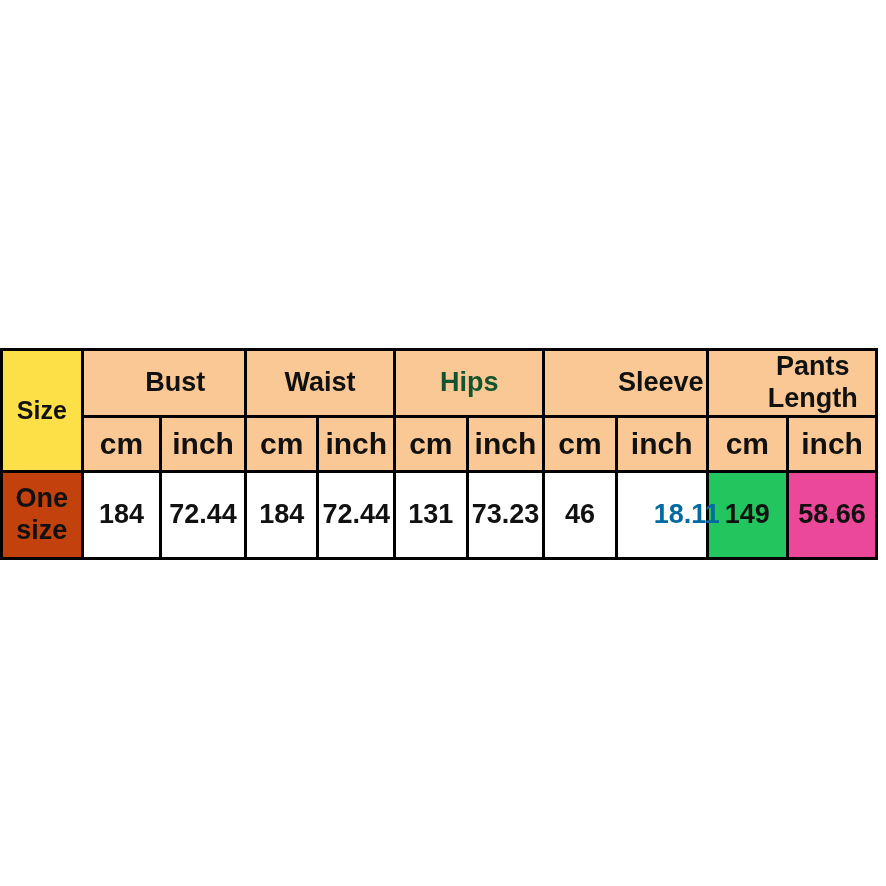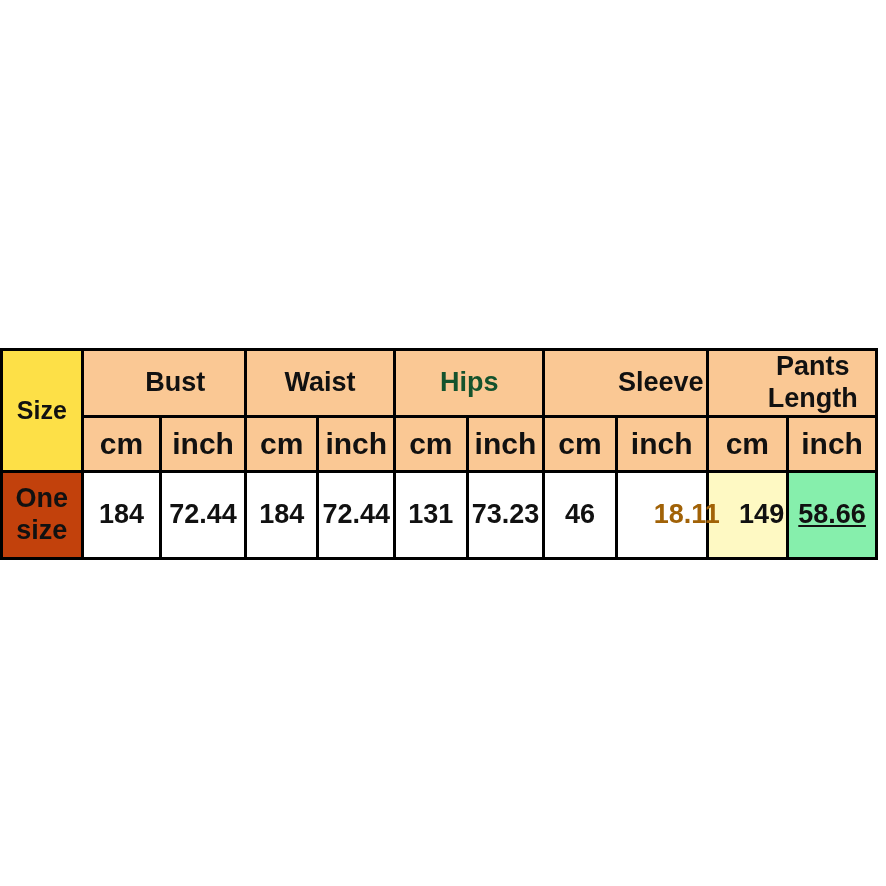--- a/index.html
+++ b/index.html
@@ -133,19 +133,19 @@
 
       <tr>
         <td class="row-label" style="background: #c2410c; border-color: rgb(0, 0, 0); color: rgb(17, 17, 17);">One size</td>
         <td class="body-cell" style="background: rgb(255, 255, 255); border-color: rgb(0, 0, 0); color: rgb(17, 17, 17);">184</td>
         <td class="body-cell" style="background: rgb(255, 255, 255); border-color: rgb(0, 0, 0); color: rgb(17, 17, 17);">72.44</td>
         <td class="body-cell" style="background: rgb(255, 255, 255); border-color: rgb(0, 0, 0); color: rgb(17, 17, 17);">184</td>
         <td class="body-cell" style="background: rgb(255, 255, 255); border-color: rgb(0, 0, 0); color: rgb(17, 17, 17);">72.44</td>
         <td class="body-cell" style="background: rgb(255, 255, 255); border-color: rgb(0, 0, 0); color: rgb(17, 17, 17);">131</td>
         <td class="body-cell" style="background: rgb(255, 255, 255); border-color: rgb(0, 0, 0); color: rgb(17, 17, 17);">73.23</td>
         <td class="body-cell" style="background: rgb(255, 255, 255); border-color: rgb(0, 0, 0); color: rgb(17, 17, 17);">46</td>
-        <td class="body-cell" style="background: rgb(255, 255, 255); border-color: rgb(0, 0, 0); color: #a16207; padding-left: 36px;">18.11</td>
-        <td class="body-cell" style="background: #fef9c3; border-color: rgb(0, 0, 0); color: rgb(17, 17, 17); text-align: right;">149</td>
-        <td class="body-cell" style="background: #86efac; border-color: rgb(0, 0, 0); color: rgb(17, 17, 17); text-decoration: underline;">58.66</td>
+        <td class="body-cell" style="background: rgb(255, 255, 255); border-color: rgb(0, 0, 0); color: #0369a1; padding-left: 36px;">18.11</td>
+        <td class="body-cell" style="background: #22c55e; border-color: rgb(0, 0, 0); color: rgb(17, 17, 17);">149</td>
+        <td class="body-cell" style="background: #ec4899; border-color: rgb(0, 0, 0); color: rgb(17, 17, 17);">58.66</td>
       </tr>
     </tbody>
   </table>
 </div>
 
 </body></html>

